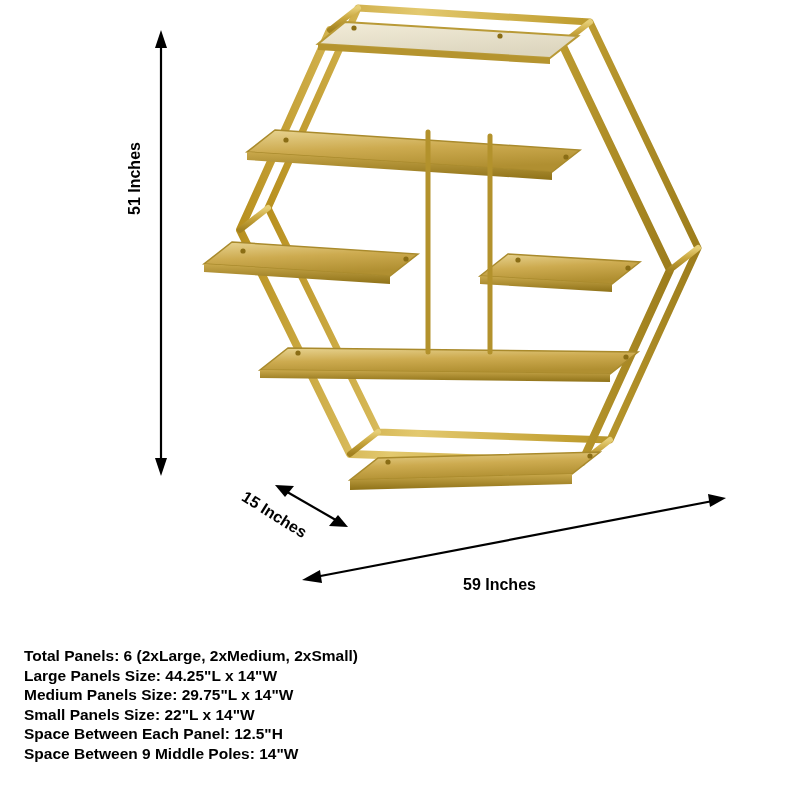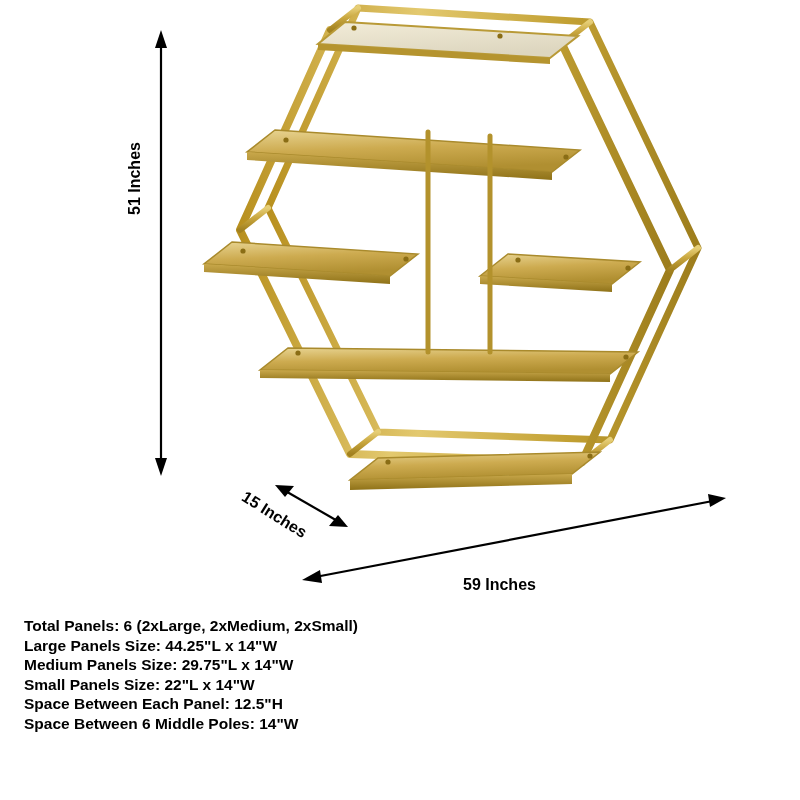--- a/index.html
+++ b/index.html
@@ -52,21 +52,21 @@
     width: 110px;
   }
   #label-width {
     left: 463px;
     top: 576px;
     width: 120px;
   }
   #spec-list {
     position: absolute;
     left: 24px;
-    top: 616px;
+    top: 646px;
     width: 560px;
   }
   .spec-line {
     font-family: "Liberation Sans", sans-serif;
     font-weight: bold;
     font-size: 15.5px;
     line-height: 19.5px;
     color: #000000;
     white-space: nowrap;
   }
@@ -197,16 +197,16 @@
   <div class="dim-label" id="label-height">51 Inches</div>
   <div class="dim-label" id="label-depth">15 Inches</div>
   <div class="dim-label" id="label-width">59 Inches</div>
 
   <div id="spec-list">
     <div class="spec-line">Total Panels: 6 (2xLarge, 2xMedium, 2xSmall)</div>
     <div class="spec-line">Large Panels Size: 44.25"L x 14"W</div>
     <div class="spec-line">Medium Panels Size: 29.75"L x 14"W</div>
     <div class="spec-line">Small Panels Size: 22"L x 14"W</div>
     <div class="spec-line">Space Between Each Panel: 12.5"H</div>
-    <div class="spec-line">Space Between 6 Middle Poles: 14"W</div>
+    <div class="spec-line">Space Between 9 Middle Poles: 14"W</div>
   </div>
 
 </div>
 
 </body></html>

